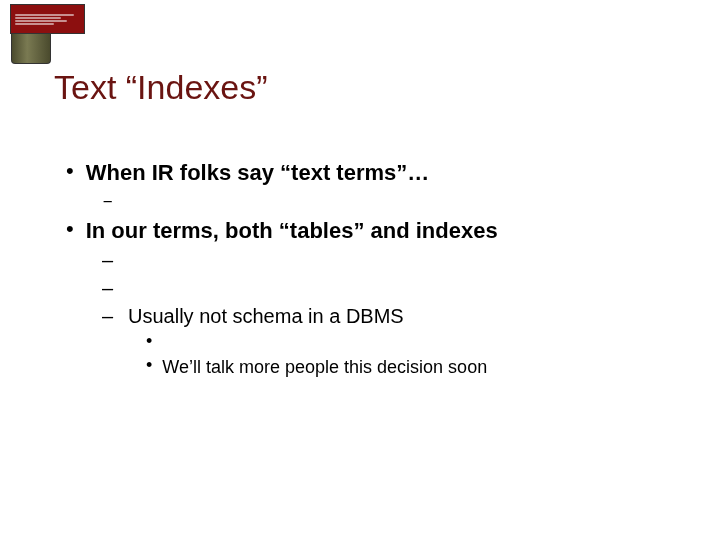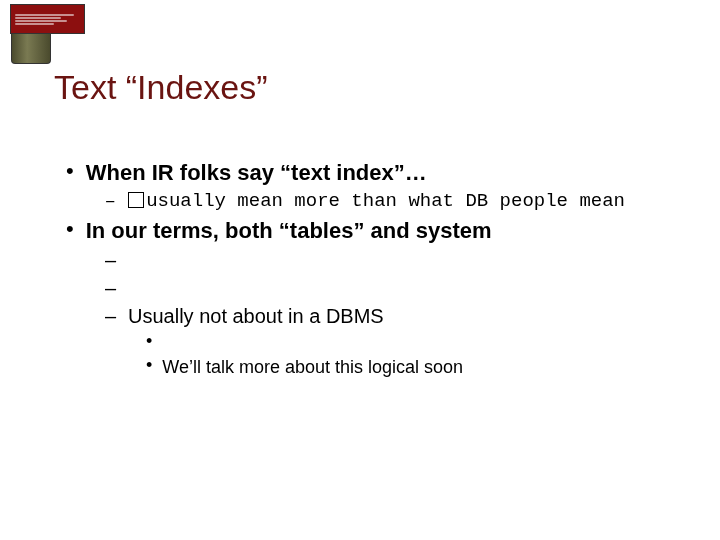--- a/index.html
+++ b/index.html
@@ -10,21 +10,20 @@
     background: #ffffff;
     font-family: Verdana, Geneva, Tahoma, sans-serif;
     color: #000;
     overflow: hidden;
   }
   .slide {
     position: relative;
     width: 720px;
     height: 540px;
     box-sizing: border-box;
-    text-align: right;
   }
   .logo {
     position: absolute;
     left: 10px;
     top: 4px;
     width: 75px;
   }
   .logo-top {
     width: 75px;
     height: 30px;
@@ -129,44 +128,43 @@
     </div>
     <div class="logo-bot"></div>
   </div>
 
   <div class="title">Text “Indexes”</div>
 
   <div class="body">
 
     <div class="l1">
       <span class="bullet">•</span>
-      <span>When IR folks say “text index”…</span>
+      <span>When IR folks say “text terms”…</span>
     </div>
     <div class="l2 mono">
       <span class="dash">–</span>
-      <span><span class="missing-glyph"></span><span>usually mean more than what DB people mean</span></span>
     </div>
 
     <div class="l1">
       <span class="bullet">•</span>
-      <span>In our terms, both “tables” and system</span>
+      <span>In our terms, both “tables” and indexes</span>
     </div>
     <div class="l2">
       <span class="dash">–</span>
     </div>
     <div class="l2">
       <span class="dash">–</span>
     </div>
     <div class="l2">
       <span class="dash">–</span>
-      <span>Usually not about in a DBMS</span>
+      <span>Usually not schema in a DBMS</span>
     </div>
 
     <div class="l3">
       <span class="bullet">•</span>
     </div>
     <div class="l3">
       <span class="bullet">•</span>
-      <span>We’ll talk more about this logical soon</span>
+      <span>We’ll talk more people this decision soon</span>
     </div>
 
   </div>
 </div>
 
 </body></html>

